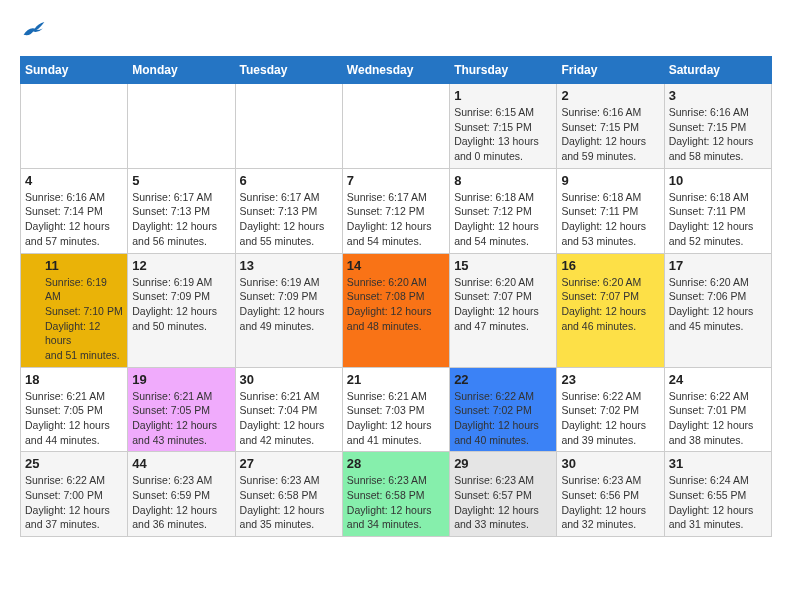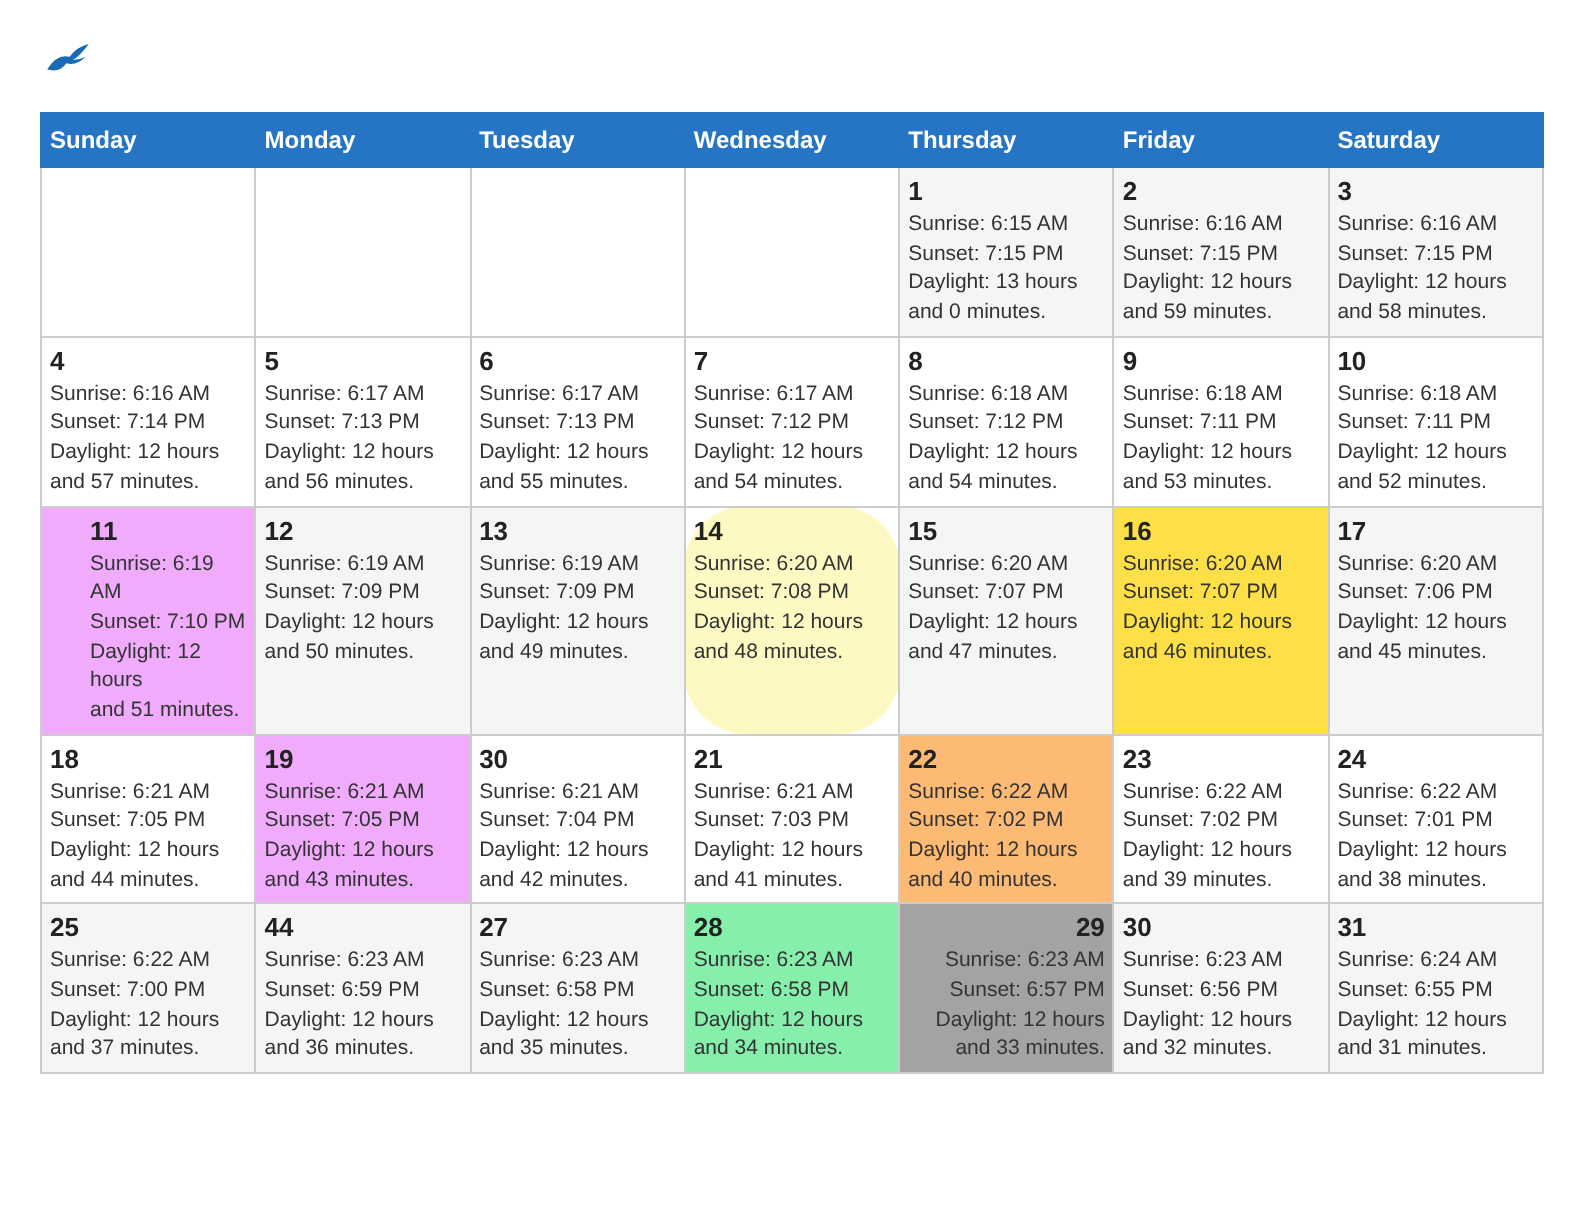--- a/index.html
+++ b/index.html
@@ -199,42 +199,42 @@
         </td>
         <td style="background: rgb(255, 255, 255);">
           <div class="day-number">10</div>
           <div class="day-info" style="white-space: pre-line;">Sunrise: 6:18 AM
 Sunset: 7:11 PM
 Daylight: 12 hours
 and 52 minutes.</div>
         </td>
       </tr>
       <tr>
-        <td style="background: #f0abfc; padding-left: 24px;">
+        <td style="background: #eab308; padding-left: 24px;">
           <div class="day-number">11</div>
           <div class="day-info" style="white-space: pre-line;">Sunrise: 6:19 AM
 Sunset: 7:10 PM
 Daylight: 12 hours
 and 51 minutes.</div>
         </td>
         <td style="background: rgb(245, 245, 245);">
           <div class="day-number">12</div>
           <div class="day-info" style="white-space: pre-line;">Sunrise: 6:19 AM
 Sunset: 7:09 PM
 Daylight: 12 hours
 and 50 minutes.</div>
         </td>
         <td style="background: rgb(245, 245, 245);">
           <div class="day-number">13</div>
           <div class="day-info" style="white-space: pre-line;">Sunrise: 6:19 AM
 Sunset: 7:09 PM
 Daylight: 12 hours
 and 49 minutes.</div>
         </td>
-        <td style="background: #fef9c3; border-radius: 31px;">
+        <td style="background: #f97316;">
           <div class="day-number">14</div>
           <div class="day-info" style="white-space: pre-line;">Sunrise: 6:20 AM
 Sunset: 7:08 PM
 Daylight: 12 hours
 and 48 minutes.</div>
         </td>
         <td style="background: rgb(245, 245, 245);">
           <div class="day-number">15</div>
           <div class="day-info" style="white-space: pre-line;">Sunrise: 6:20 AM
 Sunset: 7:07 PM
@@ -278,21 +278,21 @@
 Daylight: 12 hours
 and 42 minutes.</div>
         </td>
         <td style="background: rgb(255, 255, 255);">
           <div class="day-number">21</div>
           <div class="day-info" style="white-space: pre-line;">Sunrise: 6:21 AM
 Sunset: 7:03 PM
 Daylight: 12 hours
 and 41 minutes.</div>
         </td>
-        <td style="background: #fdba74; margin-top: 40px;">
+        <td style="background: #3b82f6; margin-top: 40px;">
           <div class="day-number">22</div>
           <div class="day-info" style="white-space: pre-line;">Sunrise: 6:22 AM
 Sunset: 7:02 PM
 Daylight: 12 hours
 and 40 minutes.</div>
         </td>
         <td style="background: rgb(255, 255, 255);">
           <div class="day-number">23</div>
           <div class="day-info" style="white-space: pre-line;">Sunrise: 6:22 AM
 Sunset: 7:02 PM
@@ -329,21 +329,21 @@
 Daylight: 12 hours
 and 35 minutes.</div>
         </td>
         <td style="background: #86efac;">
           <div class="day-number">28</div>
           <div class="day-info" style="white-space: pre-line;">Sunrise: 6:23 AM
 Sunset: 6:58 PM
 Daylight: 12 hours
 and 34 minutes.</div>
         </td>
-        <td style="background: #a3a3a3; text-align: right;">
+        <td style="background: #e5e5e5;">
           <div class="day-number">29</div>
           <div class="day-info" style="white-space: pre-line;">Sunrise: 6:23 AM
 Sunset: 6:57 PM
 Daylight: 12 hours
 and 33 minutes.</div>
         </td>
         <td style="background: rgb(245, 245, 245);">
           <div class="day-number">30</div>
           <div class="day-info" style="white-space: pre-line;">Sunrise: 6:23 AM
 Sunset: 6:56 PM

